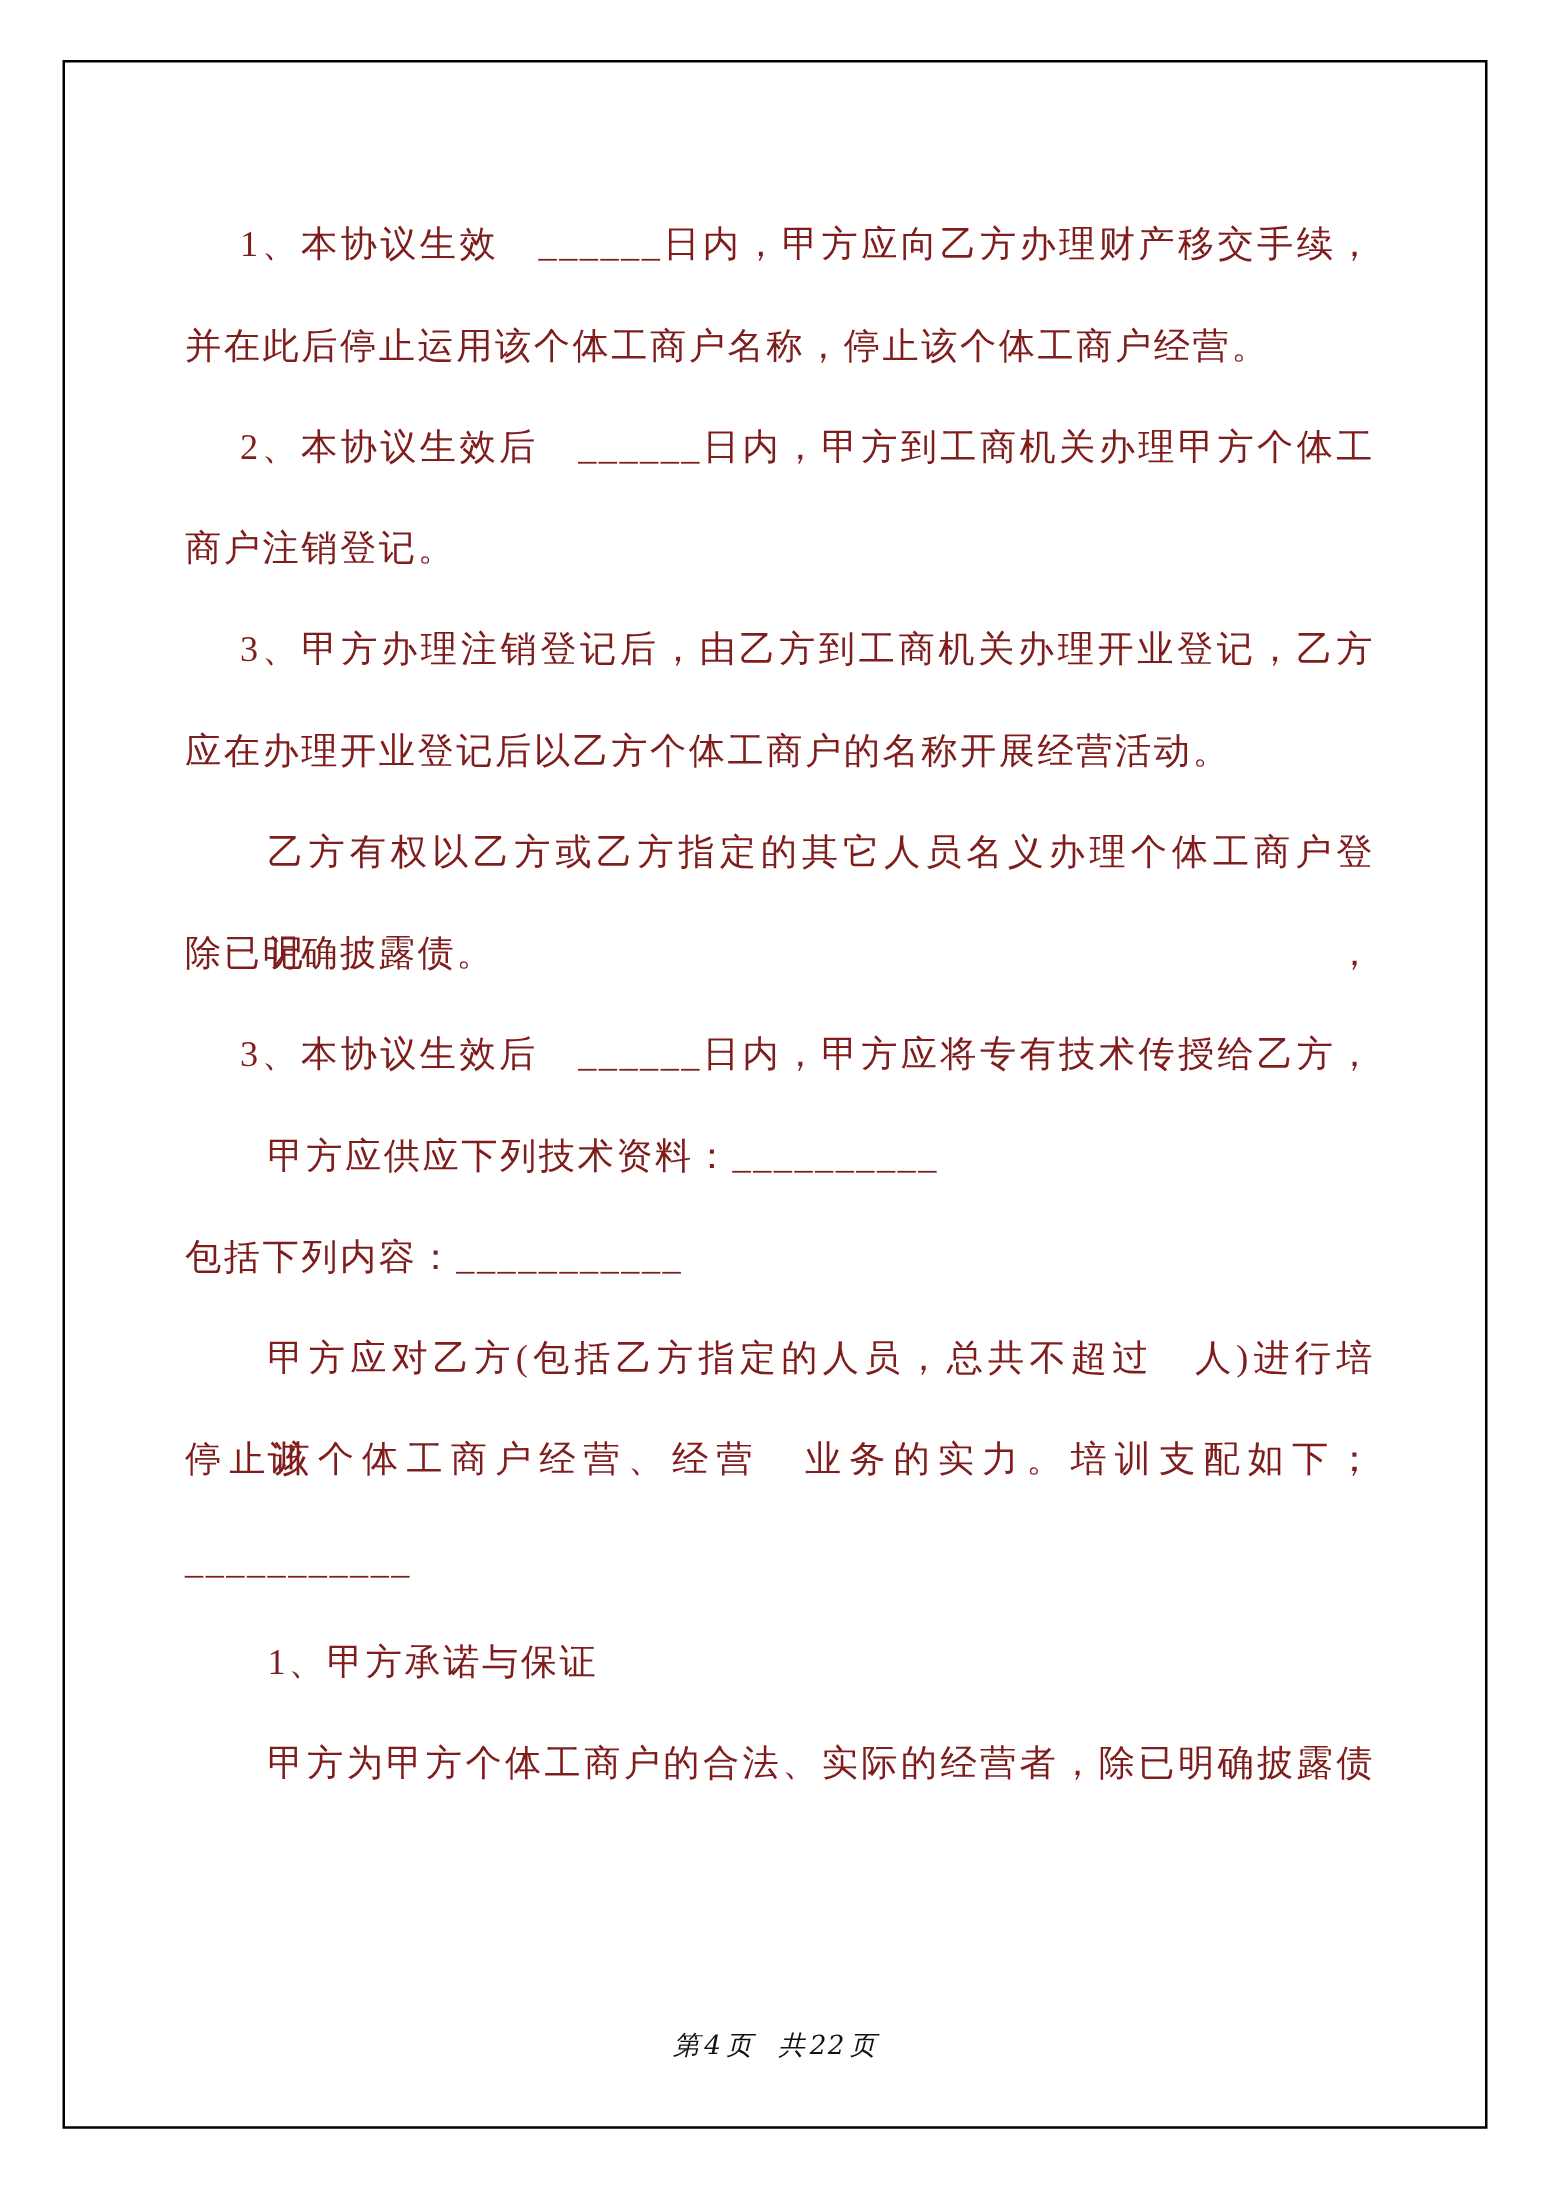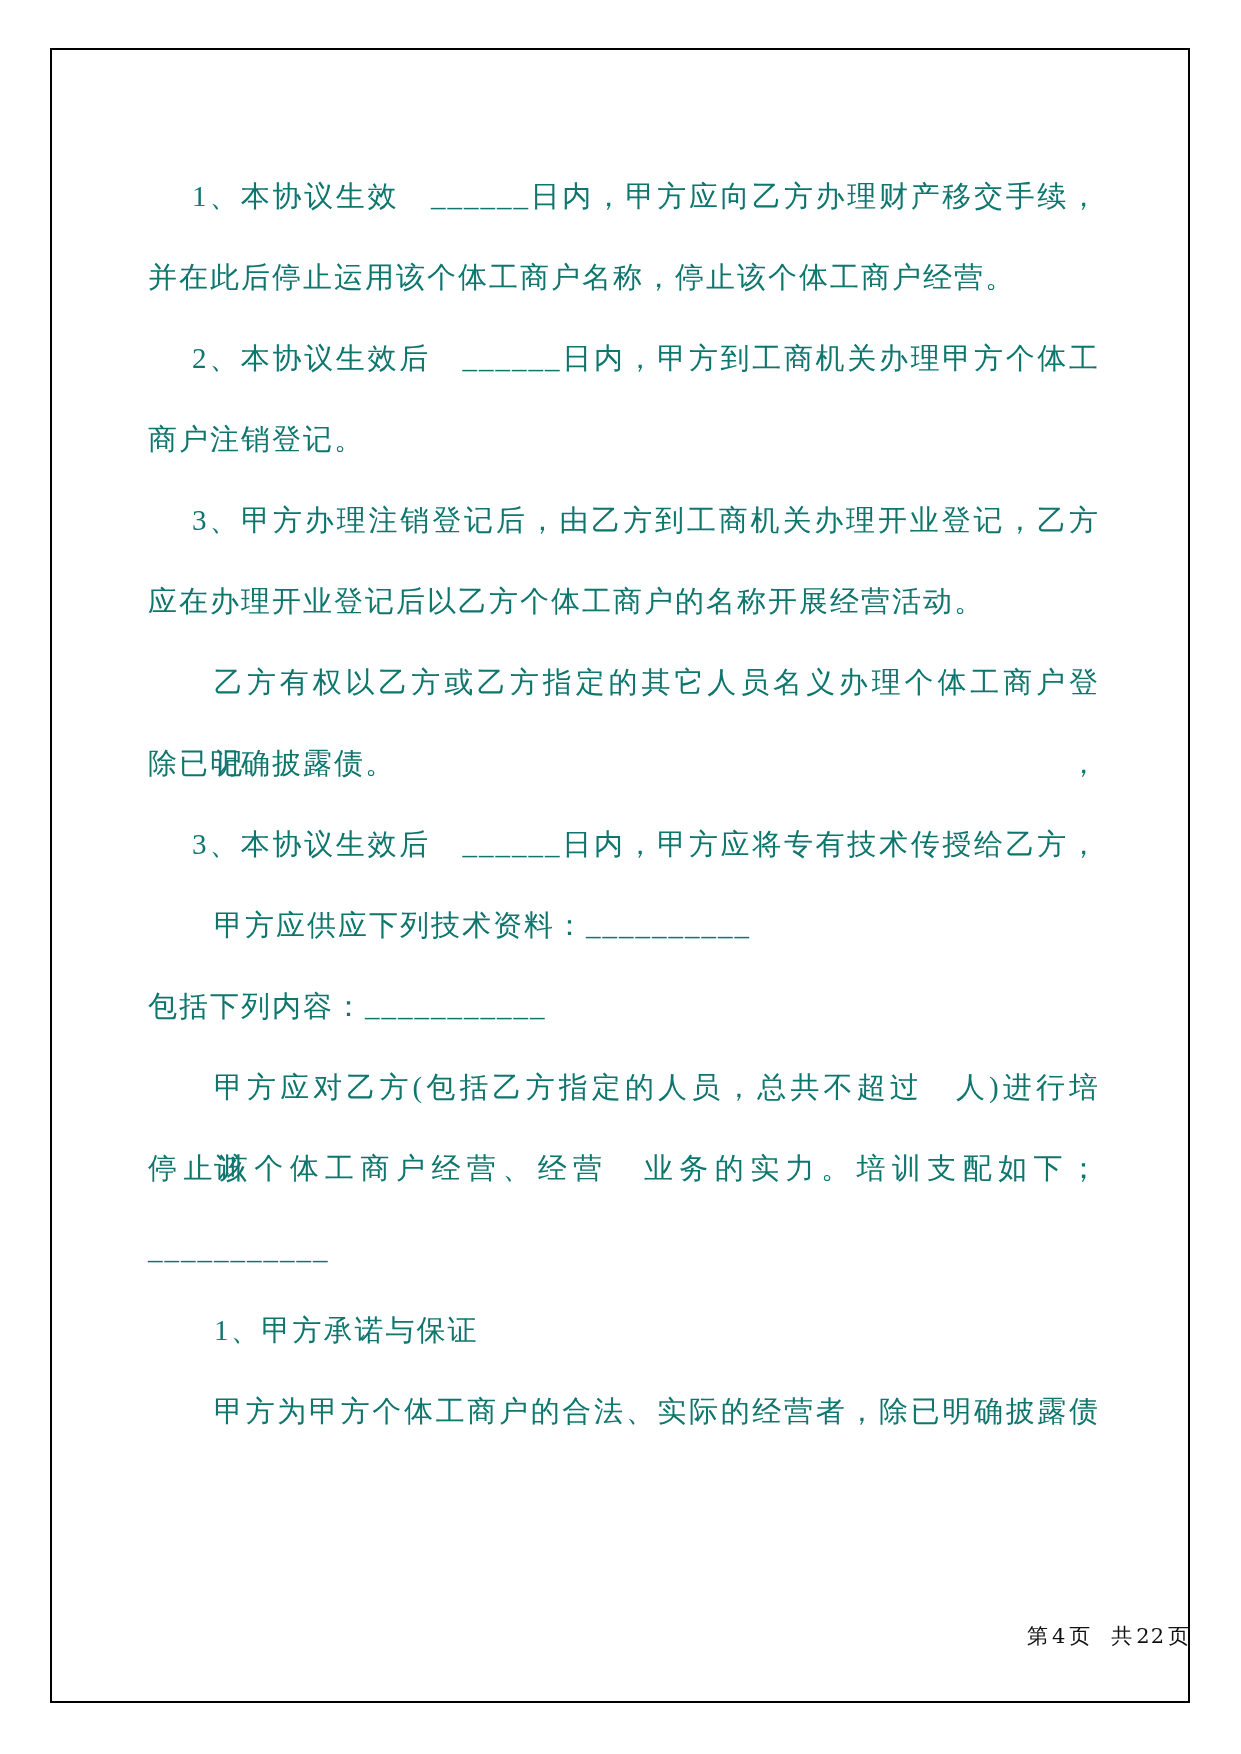--- a/index.html
+++ b/index.html
@@ -26,42 +26,43 @@
     background: #ffffff;
   }
   .doc-text {
     position: absolute;
     left: 148px;
     top: 156px;
     width: 952px;
     font-size: 29px;
     line-height: 81px;
     letter-spacing: 2px;
-    color: #0f766e;
+    color: #7f1d1d;
   }
   .doc-text .line {
     height: 81px;
     overflow: visible;
   }
   .doc-text .line.ind1 { padding-left: 44px; }
   .doc-text .line.ind2 { padding-left: 66px; }
   .doc-text .line.fill {
     text-align: justify;
     text-align-last: justify;
     text-justify: inter-character;
   }
   .footer {
     position: absolute;
     left: 50px;
     top: 1622px;
     width: 1140px;
-    text-align: right;
+    text-align: center;
     font-size: 21px;
     letter-spacing: 1px;
     color: #111111;
+    font-style: italic;
   }
   .footer .group { white-space: nowrap; }
   .footer .group + .group { margin-left: 20px; }
   .footer .num {
     font-family: "DejaVu Serif", serif;
     font-weight: 500;
     padding: 0 3px;
   }
 </style>
 </head>

